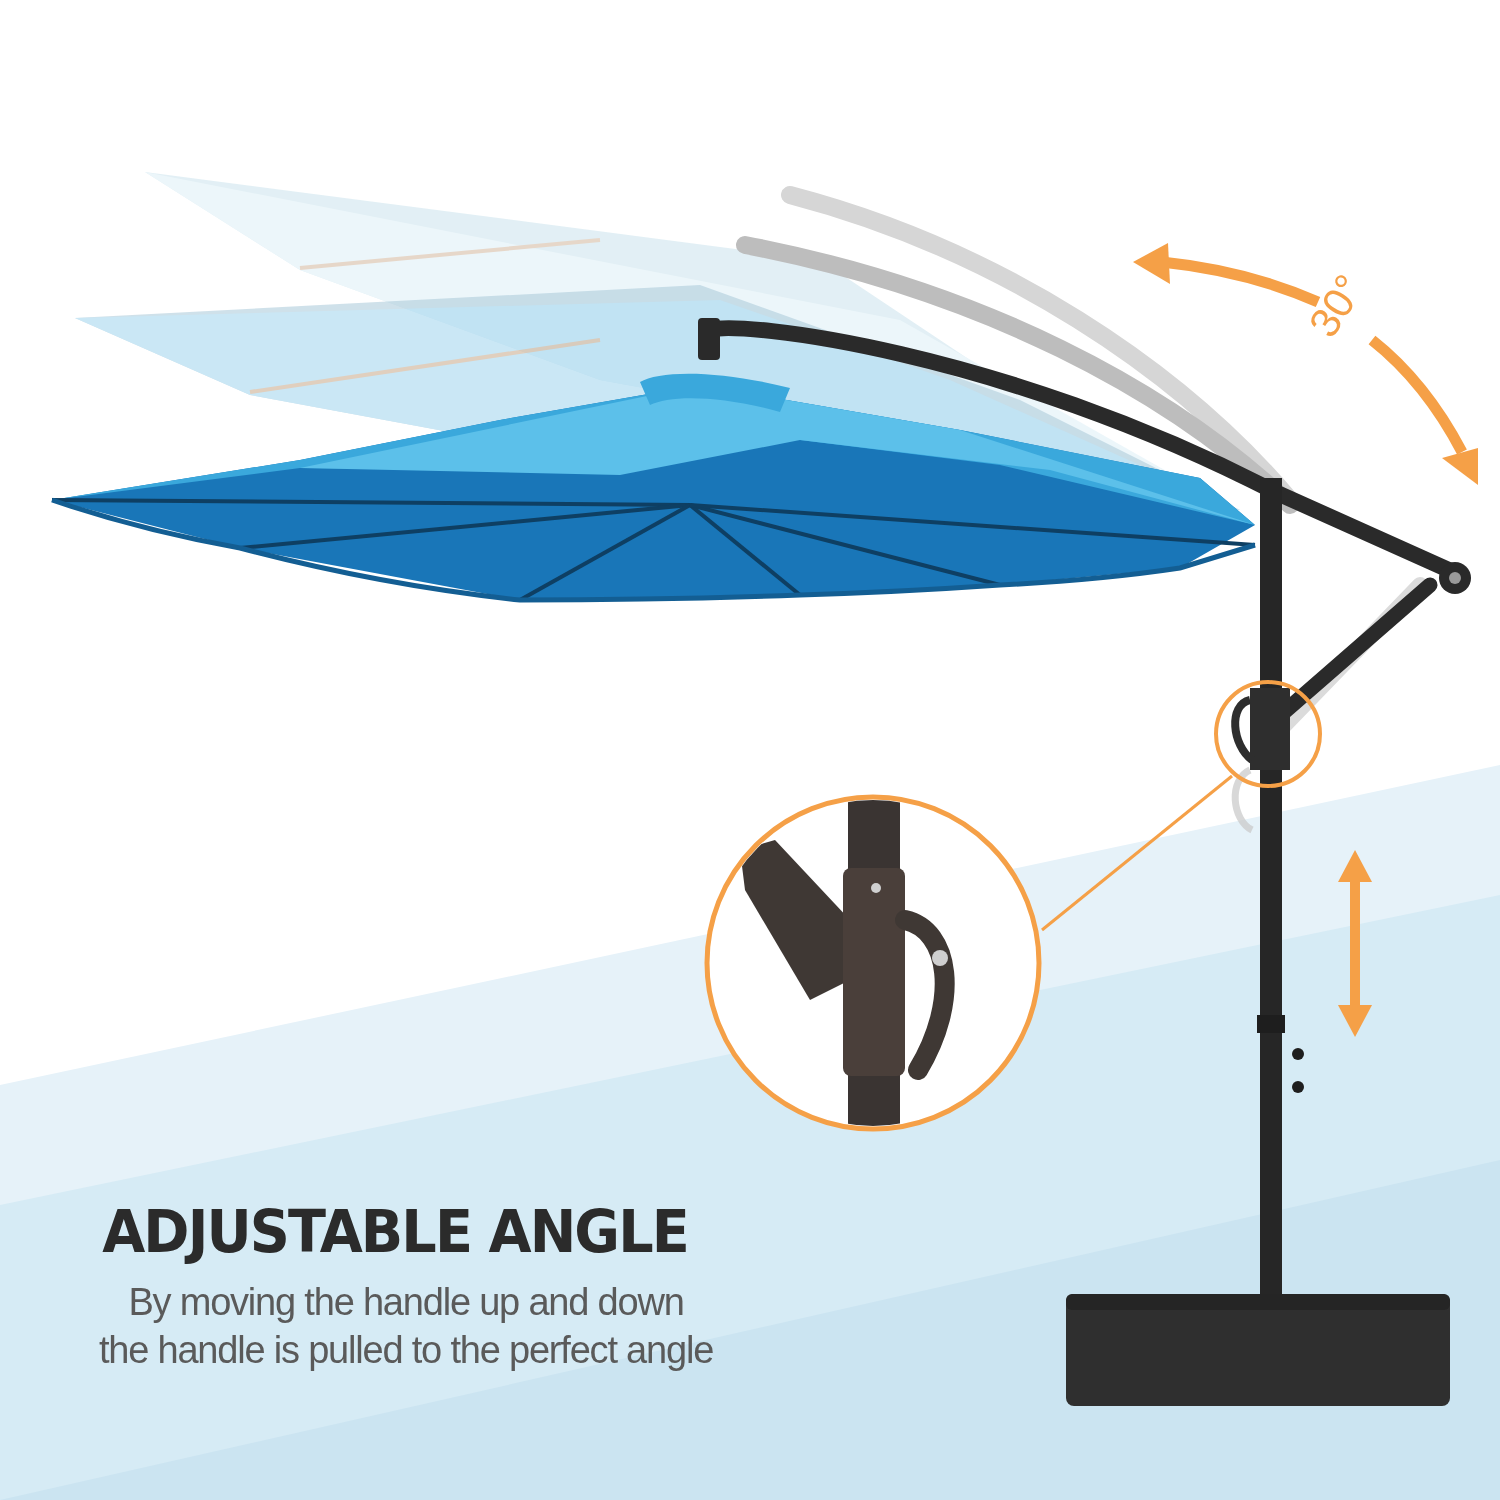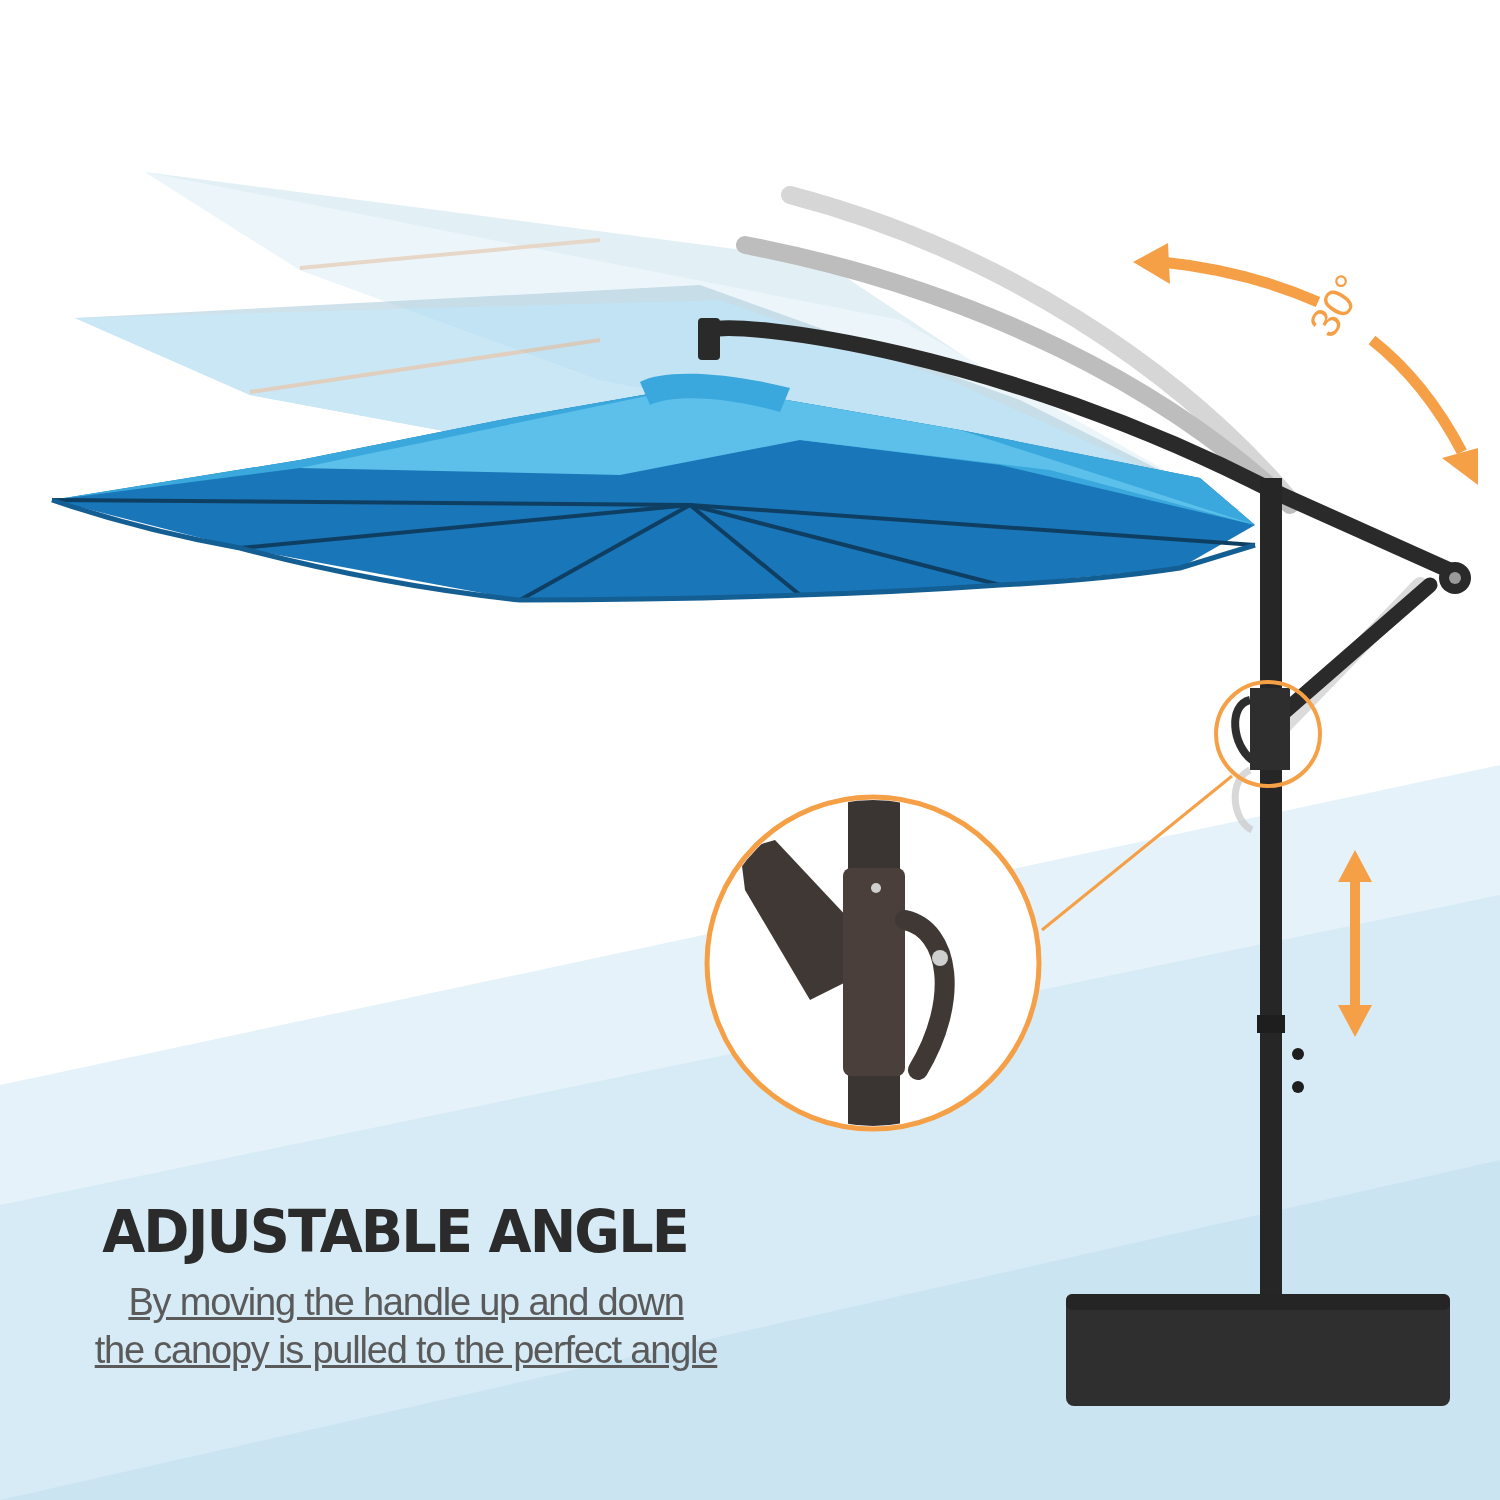--- a/index.html
+++ b/index.html
@@ -15,21 +15,20 @@
       font-family: "DejaVu Sans", "Liberation Sans", sans-serif;
       font-weight: 900; font-size: 58px; letter-spacing: -2px;
       color: #2b2b2b; transform: scaleX(0.96);
     }
     .feature-desc {
       position: absolute; left: 0; top: 1278px; width: 812px;
       text-align: center;
       font-family: "Liberation Sans", "DejaVu Sans", sans-serif;
       font-size: 38px; line-height: 48px; color: #5a5a5a;
       letter-spacing: -1.2px;
-      text-decoration: underline;
     }
     .feature-desc span { display: block; }
     .angle-label {
       position: absolute; left: 1305px; top: 282px;
       font-family: "Liberation Sans", "DejaVu Sans", sans-serif;
       font-size: 42px; color: #f5a047;
       transform: rotate(-58deg); transform-origin: center;
     }
   </style>
 </head>
@@ -131,14 +130,14 @@
     <polygon points="1355,850 1338,882 1372,882" fill="#f5a047"></polygon>
     <polygon points="1355,1037 1338,1005 1372,1005" fill="#f5a047"></polygon>
   </g>
 </svg>
 
 <div class="angle-label">30°</div>
 
 <div class="feature-title">ADJUSTABLE ANGLE</div>
 <div class="feature-desc">
   <span>By moving the handle up and down</span>
-  <span>the canopy is pulled to the perfect angle</span>
+  <span>the handle is pulled to the perfect angle</span>
 </div>
 
 </body></html>

